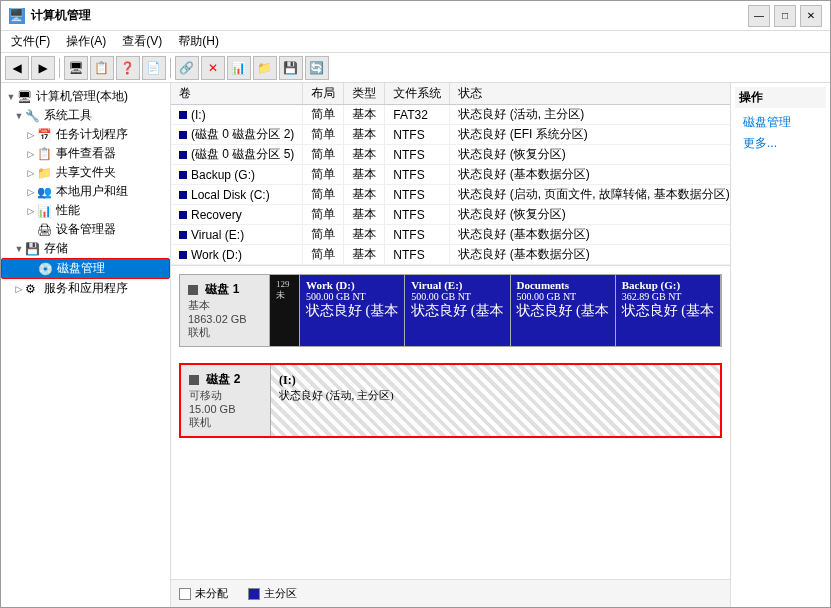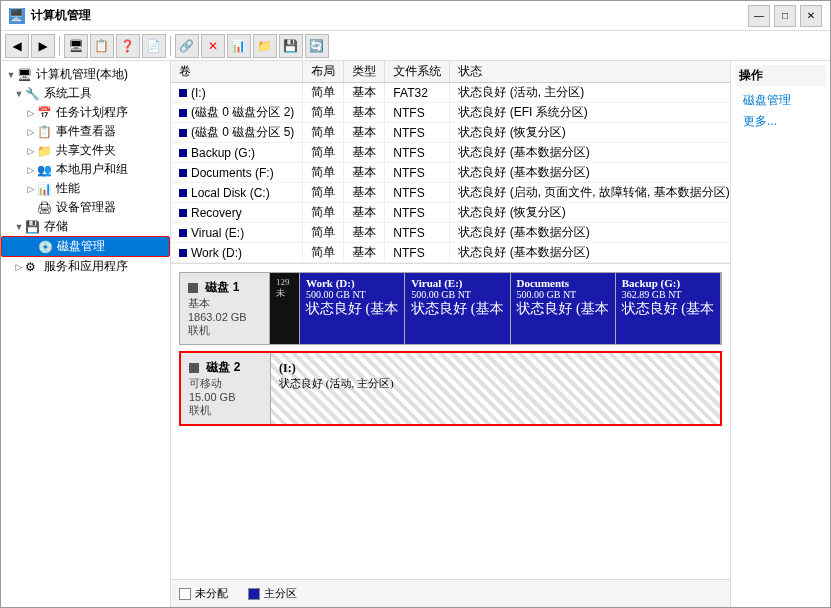--- a/index.html
+++ b/index.html
@@ -189,21 +189,21 @@
     }
     
     .disk-view {
       flex: 1;
       overflow-y: auto;
       padding: 8px;
       background: #fff;
     }
     .disk-row {
       display: flex;
-      margin-bottom: 6px;
+      margin-bottom: 16px;
       border: 1px solid #aaa;
     }
     .disk-row.selected-row {
       border: 2px solid #f00;
     }
     .disk-info {
       width: 90px;
       padding: 6px 8px;
       background: #e8e8e8;
       border-right: 1px solid #aaa;
@@ -309,20 +309,26 @@
       <span class="title-icon">🖥️</span>
       <span class="title-text">计算机管理</span>
     </div>
     <div class="title-controls">
       <div class="title-btn">—</div>
       <div class="title-btn">□</div>
       <div class="title-btn close">✕</div>
     </div>
   </div>
 
+  <div class="menu-bar">
+    <span class="menu-item">文件(F)</span>
+    <span class="menu-item">操作(A)</span>
+    <span class="menu-item">查看(V)</span>
+    <span class="menu-item">帮助(H)</span>
+  </div>
 
   <div class="toolbar">
     <div class="tb-btn">◀</div>
     <div class="tb-btn">▶</div>
     <div class="tb-separator"></div>
     <div class="tb-btn">🖥</div>
     <div class="tb-btn">📋</div>
     <div class="tb-btn">❓</div>
     <div class="tb-btn">📄</div>
     <div class="tb-separator"></div>
@@ -431,27 +437,20 @@
                   <td>状态良好 (恢复分区)</td>
                 </tr>
                 <tr>
                   <td><span style="display: inline-block; width: 8px; height: 8px; background: rgb(0, 0, 139); margin-right: 4px; vertical-align: middle;"></span>Backup (G:)</td>
                   <td>简单</td>
                   <td>基本</td>
                   <td>NTFS</td>
                   <td>状态良好 (基本数据分区)</td>
                 </tr>
                 <tr>
-                  <td><span style="display: inline-block; width: 8px; height: 8px; background: rgb(0, 0, 139); margin-right: 4px; vertical-align: middle;"></span>Documents (F:)</td>
-                  <td>简单</td>
-                  <td>基本</td>
-                  <td>NTFS</td>
-                  <td>状态良好 (基本数据分区)</td>
-                </tr>
-                <tr>
                   <td><span style="display: inline-block; width: 8px; height: 8px; background: rgb(0, 0, 139); margin-right: 4px; vertical-align: middle;"></span>Local Disk (C:)</td>
                   <td>简单</td>
                   <td>基本</td>
                   <td>NTFS</td>
                   <td>状态良好 (启动, 页面文件, 故障转储, 基本数据分区)</td>
                 </tr>
                 <tr>
                   <td><span style="display: inline-block; width: 8px; height: 8px; background: rgb(0, 0, 139); margin-right: 4px; vertical-align: middle;"></span>Recovery</td>
                   <td>简单</td>
                   <td>基本</td>

